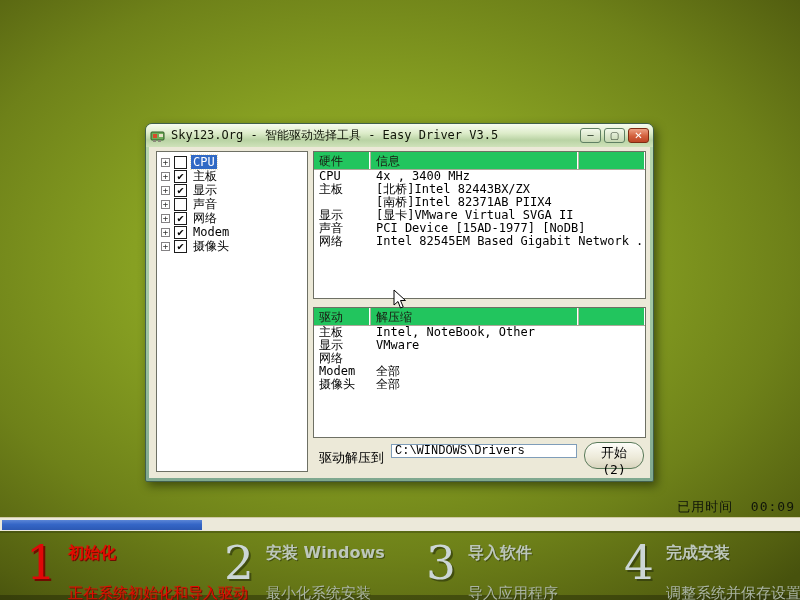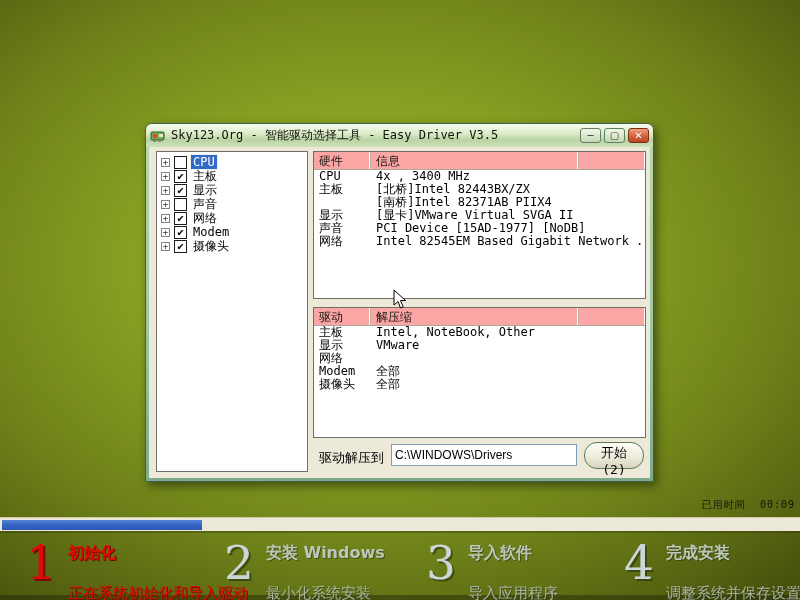--- a/index.html
+++ b/index.html
@@ -5,21 +5,21 @@
   html,body{margin:0;padding:0;}
   body{
     width:800px;height:600px;position:relative;overflow:hidden;
     font-family:"DejaVu Sans Mono","Liberation Mono",monospace;
     background:radial-gradient(ellipse 620px 430px at 46% 44%, #93ab28 0%, #87a022 38%, #6e8119 68%, #535f10 92%, #47520d 100%);
   }
   .bottom-strip{position:absolute;left:0;bottom:0;width:800px;height:5px;background:rgba(30,36,6,.45);}
   .bar-shadow-line{position:absolute;left:0;top:531px;width:800px;height:2px;background:rgba(40,48,8,.35);}
 
   
-  .elapsed{position:absolute;top:498px;right:5px;font-size:10px;color:#10150a;letter-spacing:1px;}
+  .elapsed{position:absolute;top:498px;right:5px;font-size:13px;color:#10150a;letter-spacing:1px;}
 
   
   .progress-track{position:absolute;left:0;top:517px;width:800px;height:14px;background:#ece9da;border-top:1px solid #cfc9a4;box-sizing:border-box;}
   .progress-fill{position:absolute;left:2px;top:2px;height:10px;background:linear-gradient(180deg,#5a85d6,#3566c6 45%,#2c59b4);}
 
   
   .step{position:absolute;top:537px;display:flex;align-items:flex-start;}
   .step .num{font-family:"DejaVu Serif","Liberation Serif",serif;font-size:47px;line-height:52px;
     color:#ccd6d6;text-shadow:2px 2px 0 rgba(44,54,10,.65);margin-right:12px;}
   .step .texts{padding-top:6px;}
@@ -45,40 +45,40 @@
     font-size:10px;line-height:13px;text-align:center;font-family:"DejaVu Sans",sans-serif;box-sizing:border-box;cursor:default;}
   .win-btn.close{background:linear-gradient(180deg,#eda184,#d2603c 55%,#bd4526);border-color:#7e2c12;color:#fff;font-weight:bold;}
 
   .client{position:absolute;left:3px;top:23px;right:3px;bottom:3px;background:#ece9d8;}
 
   .panel{position:absolute;background:#fff;border:1px solid #6e7064;box-sizing:border-box;}
   .tree{left:7px;top:4px;width:152px;height:321px;padding-top:3px;}
   .hw{left:164px;top:4px;width:333px;height:148px;}
   .drv{left:164px;top:160px;width:333px;height:131px;}
 
-  .lv-header{display:flex;height:17px;background:#fca5a5;border-bottom:1px solid #aca899;font-size:12px;color:#1a1a12;}
+  .lv-header{display:flex;height:17px;background:#22c55e;border-bottom:1px solid #aca899;font-size:12px;color:#1a1a12;}
   .lv-header span{padding:1px 0 0 5px;border-right:1px solid #b8b4a0;box-shadow:inset -1px 0 0 #fff;box-sizing:border-box;white-space:nowrap;overflow:hidden;}
   .lv-h1{width:57px;}
   .lv-h2{width:208px;}
   .lv-hf{flex:1;border-right:none !important;}
   .lv-row{display:flex;height:13px;font-size:12px;line-height:13px;color:#000;white-space:nowrap;}
   .lv-c1{width:57px;padding-left:5px;box-sizing:border-box;overflow:hidden;}
   .lv-c2{flex:1;padding-left:5px;overflow:hidden;}
 
   .tree-row{display:flex;align-items:center;height:14px;margin:0 0 0 4px;font-size:12px;color:#000;}
   .expander{width:9px;height:9px;border:1px solid #848284;background:#fff;box-sizing:border-box;
     font-size:9px;line-height:6px;text-align:center;color:#333;margin-right:4px;flex:none;}
   .checkbox{width:13px;height:13px;border:1px solid #1c1c1c;background:#fff;box-sizing:border-box;
     margin-right:4px;flex:none;text-align:center;font-size:11px;line-height:11px;font-weight:bold;color:#000;}
   .tree-label{padding:0 2px;white-space:nowrap;}
   .tree-row.selected .tree-label{background:#316ac5;color:#fff;outline:1px dotted #e8e4c8;}
 
   .extract-label{position:absolute;left:170px;top:302px;font-size:13px;color:#000;}
-  .extract-input{position:absolute;left:242px;top:297px;width:186px;height:22px;box-sizing:border-box;
-    border:1px solid #7f9db9;background:#fff;font-family:Liberation Sans, sans-serif;font-size:12px;padding:2px 3px;color:#000;}
+  .extract-input{position:absolute;left:242px;top:297px;width:186px;height:14px;box-sizing:border-box;
+    border:1px solid #7f9db9;background:#fff;font-family:Liberation Mono, monospace;font-size:12px;padding:2px 3px;color:#000;}
   .start-btn{position:absolute;left:435px;top:295px;width:60px;height:27px;box-sizing:border-box;
     border:1px solid #5a7a5a;border-radius:13px;background:linear-gradient(180deg,#fdfdf8,#ece9d8 60%,#d8d4be);
     font-family:"DejaVu Sans Mono",monospace;font-size:13px;color:#000;cursor:default;}
 
   .cursor{position:absolute;left:393px;top:289px;width:14px;height:21px;z-index:50;}
 </style>
 </head>
 <body>
 
 <div class="bar-shadow-line"></div>

